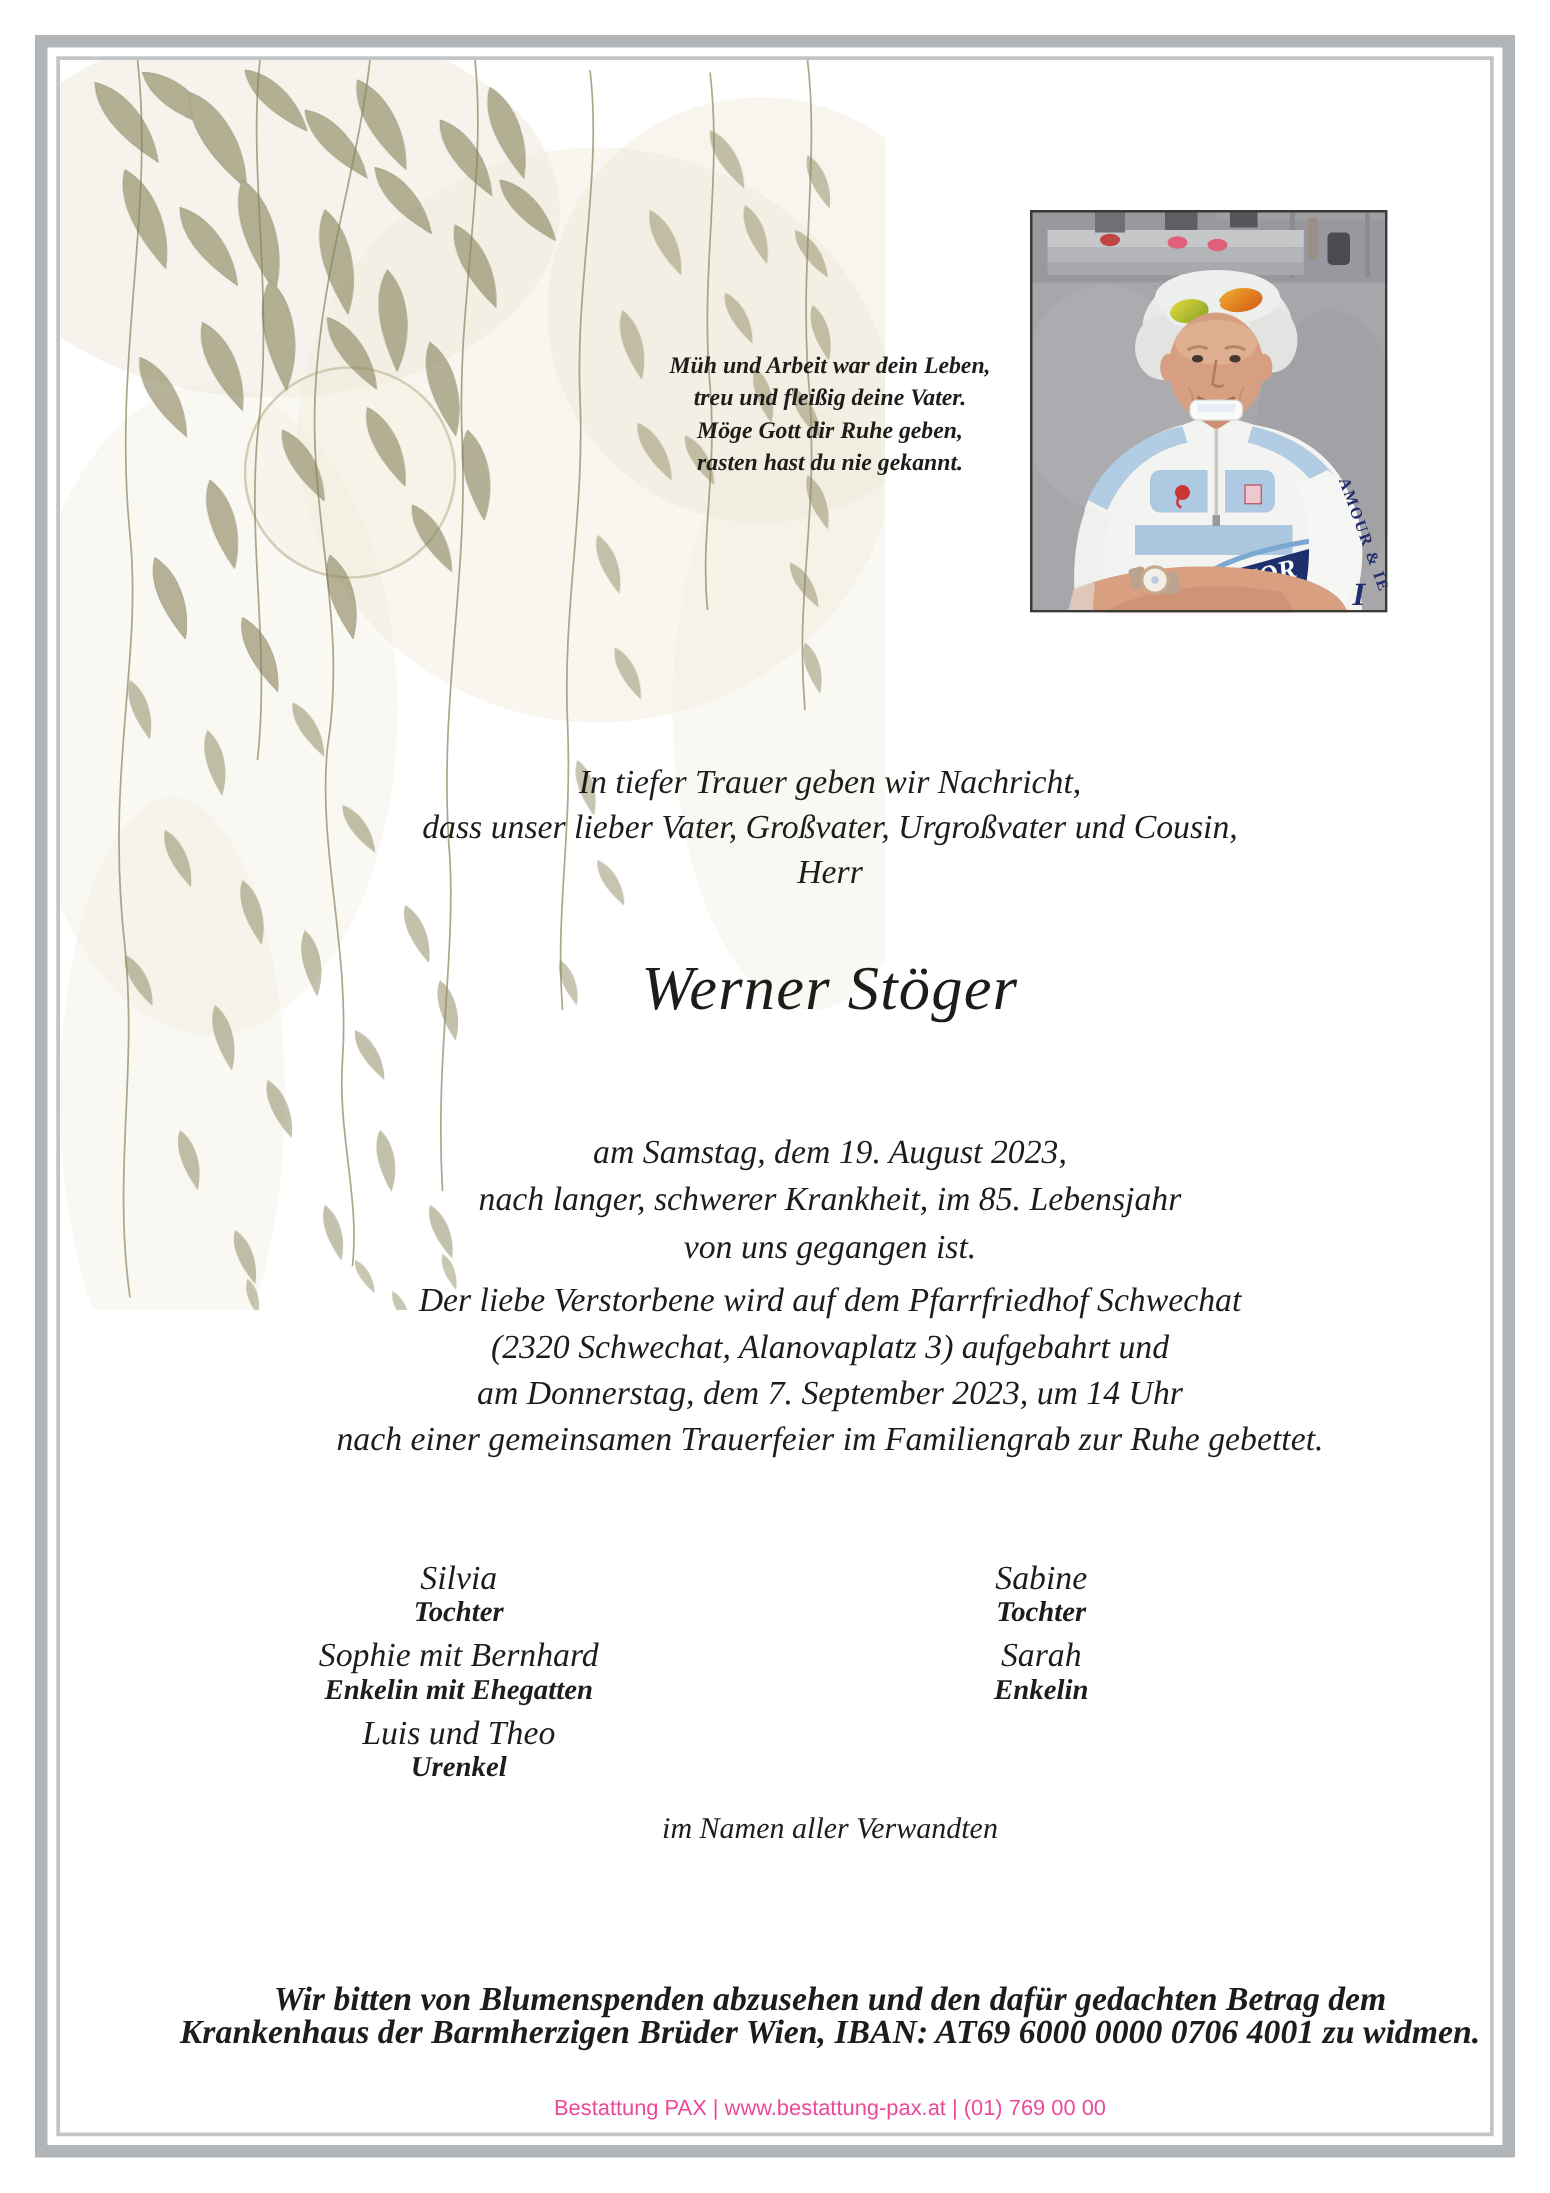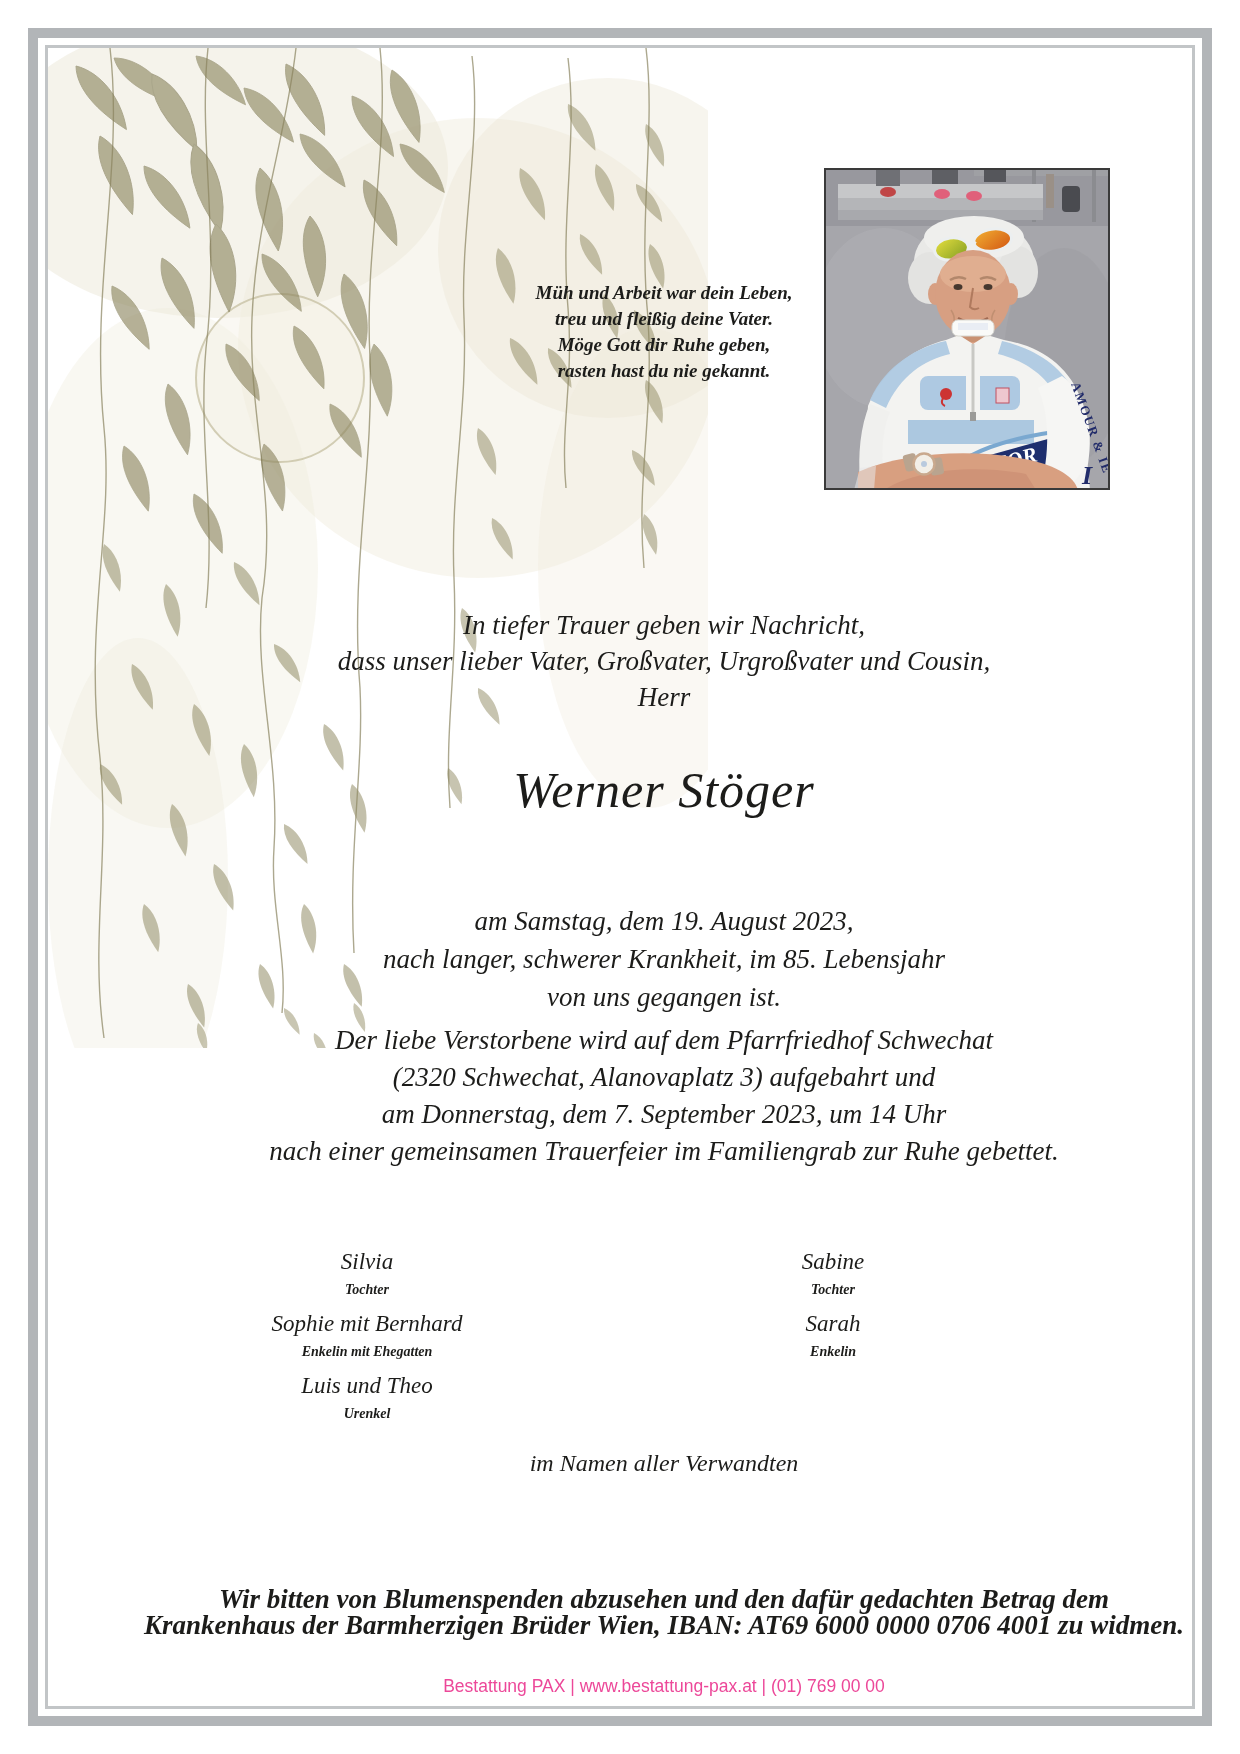--- a/index.html
+++ b/index.html
@@ -32,22 +32,22 @@
   .photo svg{display:block;width:100%;height:100%;}
   .centered{position:absolute;left:48px;width:1232px;text-align:center;}
   .poem{top:280px;font-size:19px;line-height:26px;font-style:italic;font-weight:700;}
   .intro{top:607px;font-size:27px;line-height:36px;font-style:italic;}
   .deceased-name{top:760px;font-size:50px;line-height:60px;font-style:italic;font-weight:400;letter-spacing:1px;}
   .passing{top:902px;font-size:27px;line-height:38px;font-style:italic;}
   .funeral{top:1022px;font-size:27px;line-height:37px;font-style:italic;}
   .mourner-col{position:absolute;top:1247px;width:420px;text-align:center;font-style:italic;}
   .mourner-col.left{left:157px;}
   .mourner-col.right{left:623px;}
-  .mourner-name{font-size:23px;line-height:30px;}
-  .mourner-relation{font-size:14px;line-height:26px;font-weight:700;margin-bottom:6px;}
+  .mourner-name{font-size:27px;line-height:30px;}
+  .mourner-relation{font-size:23px;line-height:26px;font-weight:700;margin-bottom:6px;}
   .closing{top:1448px;font-size:24px;line-height:30px;font-style:italic;}
   .donation{top:1586px;font-size:27px;line-height:26px;font-style:italic;font-weight:700;}
   .footer{
     top:1675px;font-size:17.5px;line-height:22px;
     font-family:"Liberation Sans", sans-serif;color:#ec4899;
     font-style:normal;font-weight:400;
   }
 </style>
 </head>
 <body>

